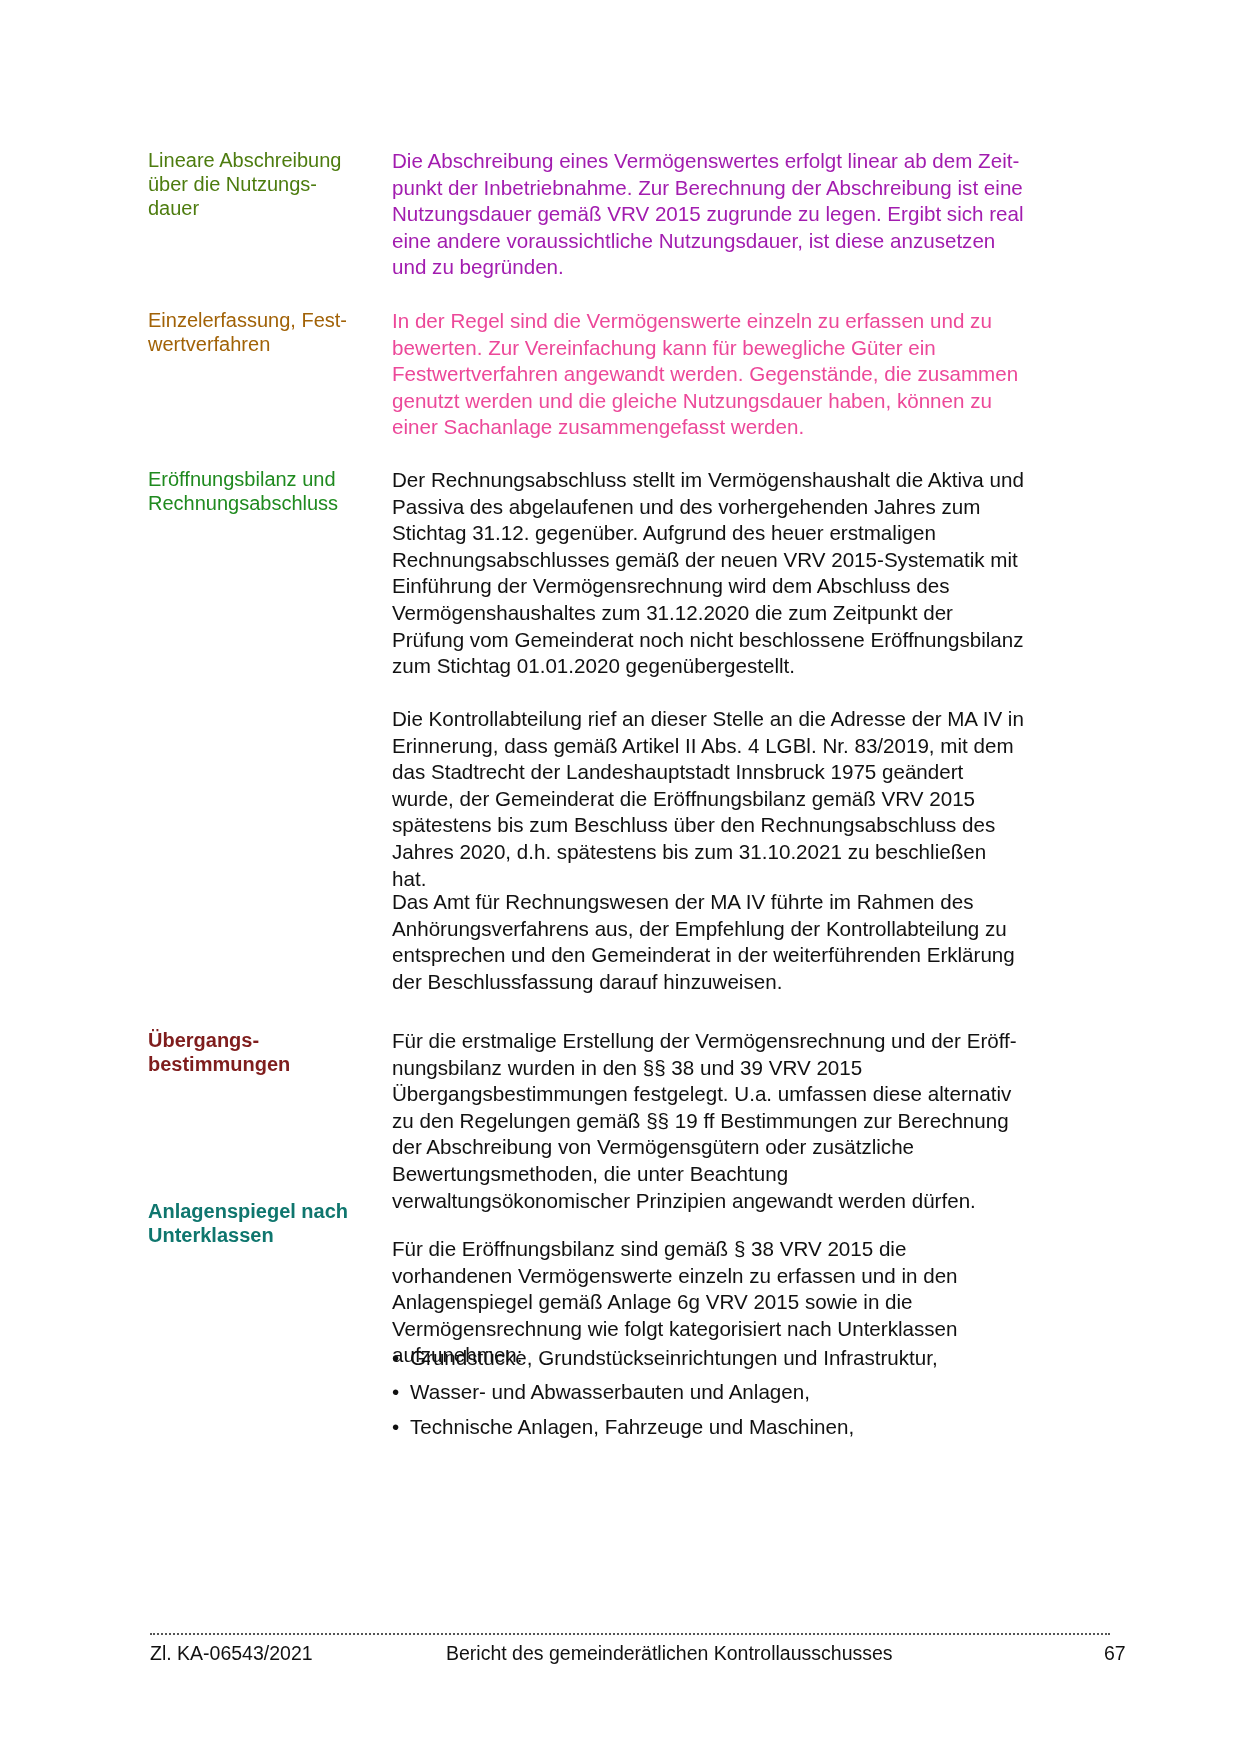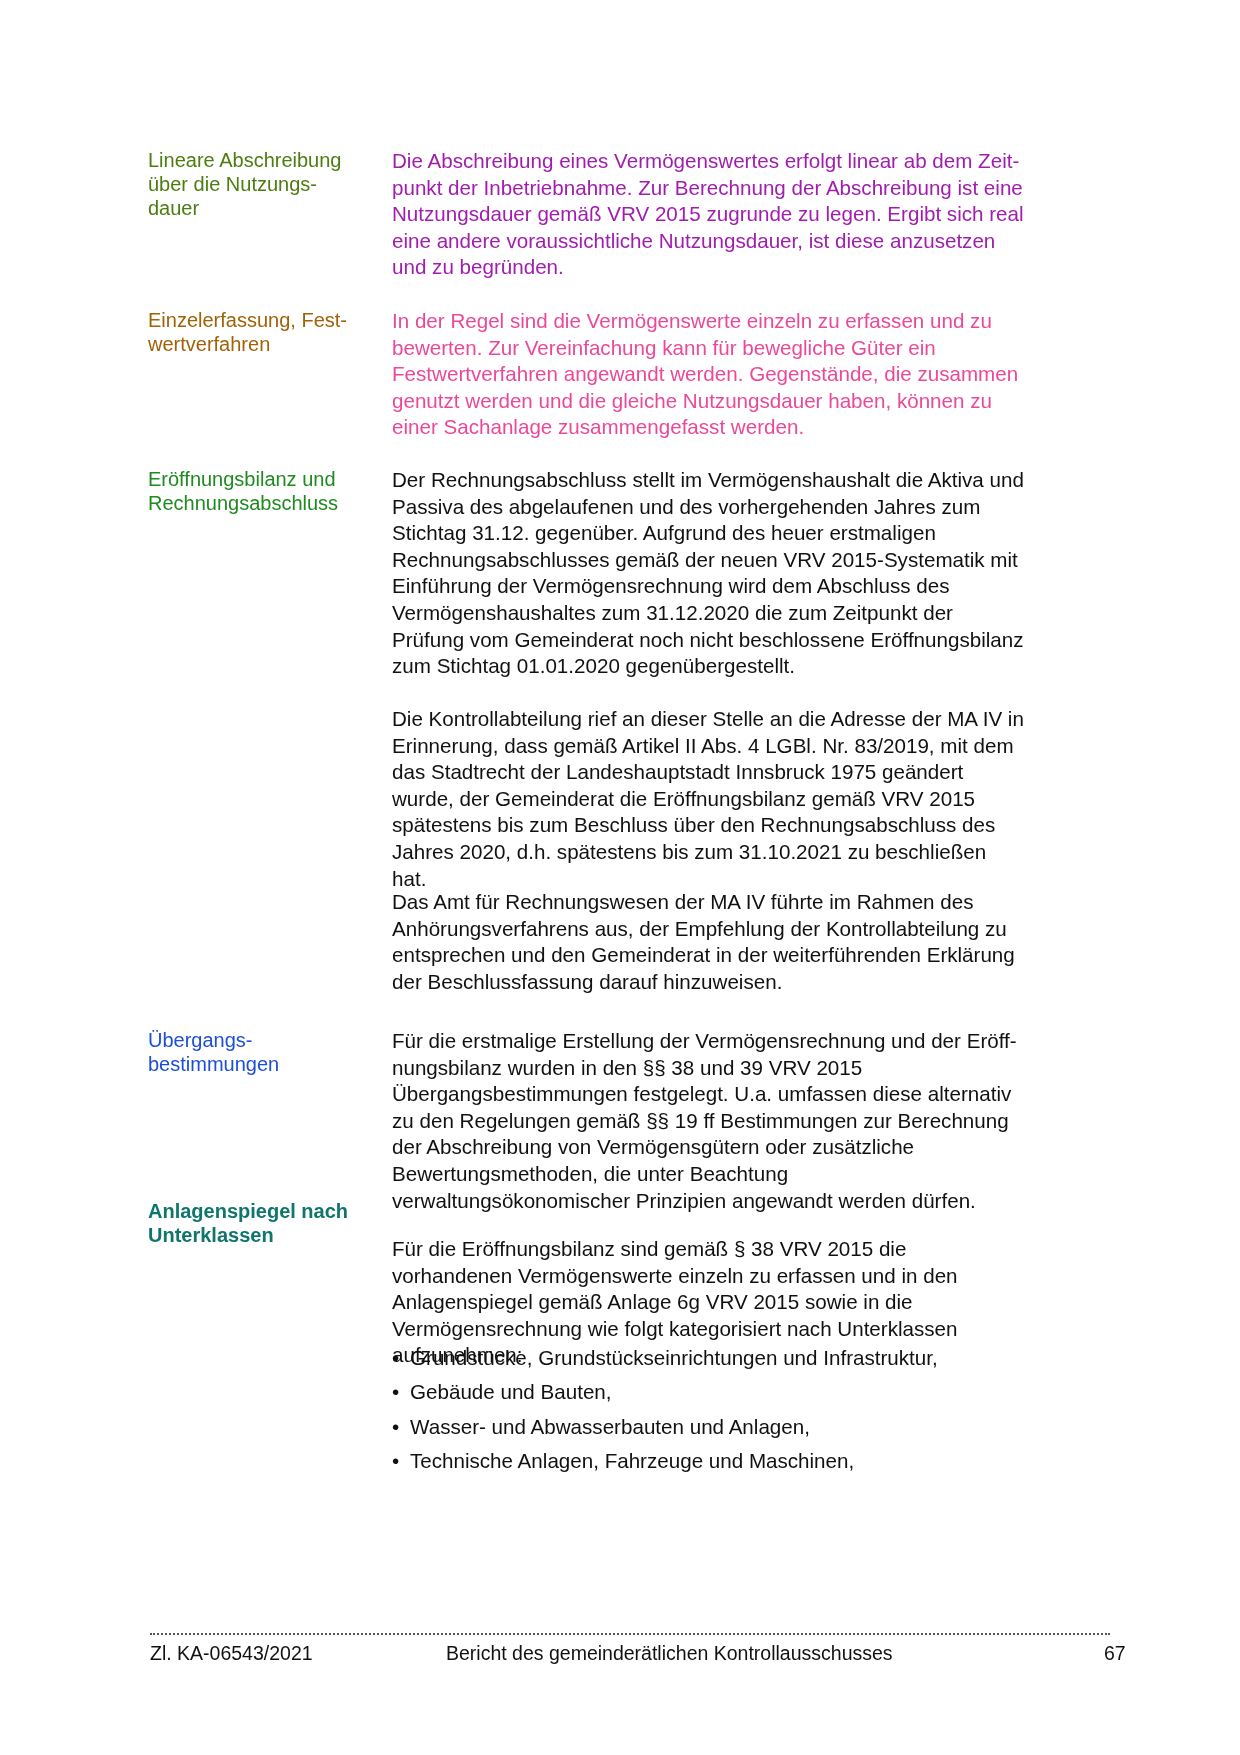--- a/index.html
+++ b/index.html
@@ -38,35 +38,34 @@
 <p class="para last-left" style="top: 308px; margin: 0px; color: #ec4899;">In der Regel sind die Vermögenswerte einzeln zu erfassen und zu be­werten. Zur Vereinfachung kann für bewegliche Güter ein Festwertver­fahren angewandt werden. Gegenstände, die zusammen genutzt wer­den und die gleiche Nutzungsdauer haben, können zu einer Sachanla­ge zusammengefasst werden.</p>
 
 <div class="label" style="top: 467px; color: rgb(31, 138, 31);">
   <div>Eröffnungsbilanz und</div>
   <div>Rechnungsabschluss</div>
 </div>
 <p class="para last-left" style="top: 467px; margin: 0px; color: rgb(17, 17, 17);">Der Rechnungsabschluss stellt im Vermögenshaushalt die Aktiva und Passiva des abgelaufenen und des vorhergehenden Jahres zum Stich­tag 31.12. gegenüber. Aufgrund des heuer erstmaligen Rechnungsab­schlusses gemäß der neuen VRV 2015-Systematik mit Einführung der Vermögensrechnung wird dem Abschluss des Vermögenshaushaltes zum 31.12.2020 die zum Zeitpunkt der Prüfung vom Gemeinderat noch nicht beschlossene Eröffnungsbilanz zum Stichtag 01.01.2020 gegen­übergestellt.</p>
 <p class="para last-left" style="top: 706px; margin: 0px; color: rgb(17, 17, 17);">Die Kontrollabteilung rief an dieser Stelle an die Adresse der MA IV in Erinnerung, dass gemäß Artikel II Abs. 4 LGBl. Nr. 83/2019, mit dem das Stadtrecht der Landeshauptstadt Innsbruck 1975 geändert wurde, der Gemeinderat die Eröffnungsbilanz gemäß VRV 2015 spätestens bis zum Beschluss über den Rechnungsabschluss des Jahres 2020, d.h. spätestens bis zum 31.10.2021 zu beschließen hat.</p>
 <p class="para last-left" style="top: 889px; margin: 0px; color: rgb(17, 17, 17);">Das Amt für Rechnungswesen der MA IV führte im Rahmen des Anhö­rungsverfahrens aus, der Empfehlung der Kontrollabteilung zu entspre­chen und den Gemeinderat in der weiterführenden Erklärung der Be­schlussfassung darauf hinzuweisen.</p>
 
-<div class="label" style="top: 1028px; color: #1d4ed8;">
+<div class="label" style="top: 1028px; color: #7f1d1d; font-weight: bold;">
   <div>Übergangs-</div>
   <div>bestimmungen</div>
 </div>
 <p class="para last-left" style="top: 1028px; margin: 0px; color: rgb(17, 17, 17);">Für die erstmalige Erstellung der Vermögensrechnung und der Eröff­nungsbilanz wurden in den §§ 38 und 39 VRV 2015 Übergangsbestim­mungen festgelegt. U.a. umfassen diese alternativ zu den Regelungen gemäß §§ 19 ff Bestimmungen zur Berechnung der Abschreibung von Vermögensgütern oder zusätzliche Bewertungsmethoden, die unter Beachtung verwaltungsökonomischer Prinzipien angewandt werden dürfen.</p>
 
 <div class="label" style="top: 1199px; color: #0f766e; font-weight: bold;">
   <div>Anlagenspiegel nach</div>
   <div>Unterklassen</div>
 </div>
 <p class="para last-left" style="top: 1236px; margin: 0px; color: rgb(17, 17, 17);">Für die Eröffnungsbilanz sind gemäß § 38 VRV 2015 die vorhandenen Vermögenswerte einzeln zu erfassen und in den Anlagenspiegel gemäß Anlage 6g VRV 2015 sowie in die Vermögensrechnung wie folgt kate­gorisiert nach Unterklassen aufzunehmen:</p>
 
 <ul class="bullets" style="top: 1345px; color: rgb(17, 17, 17);">
   <li><span class="dot">•</span><span>Grundstücke, Grundstückseinrichtungen und Infrastruktur,</span></li>
-  <li><span class="dot">•</span><span>Gebäude und Bauten,</span></li>
   <li><span class="dot">•</span><span>Wasser- und Abwasserbauten und Anlagen,</span></li>
   <li><span class="dot">•</span><span>Technische Anlagen, Fahrzeuge und Maschinen,</span></li>
 </ul>
 
 <div class="footer-rule"></div>
 <div class="footer ref">Zl. KA-06543/2021</div>
 <div class="footer title">Bericht des gemeinderätlichen Kontrollausschusses</div>
 <div class="footer page">67</div>
 
 </body></html>

